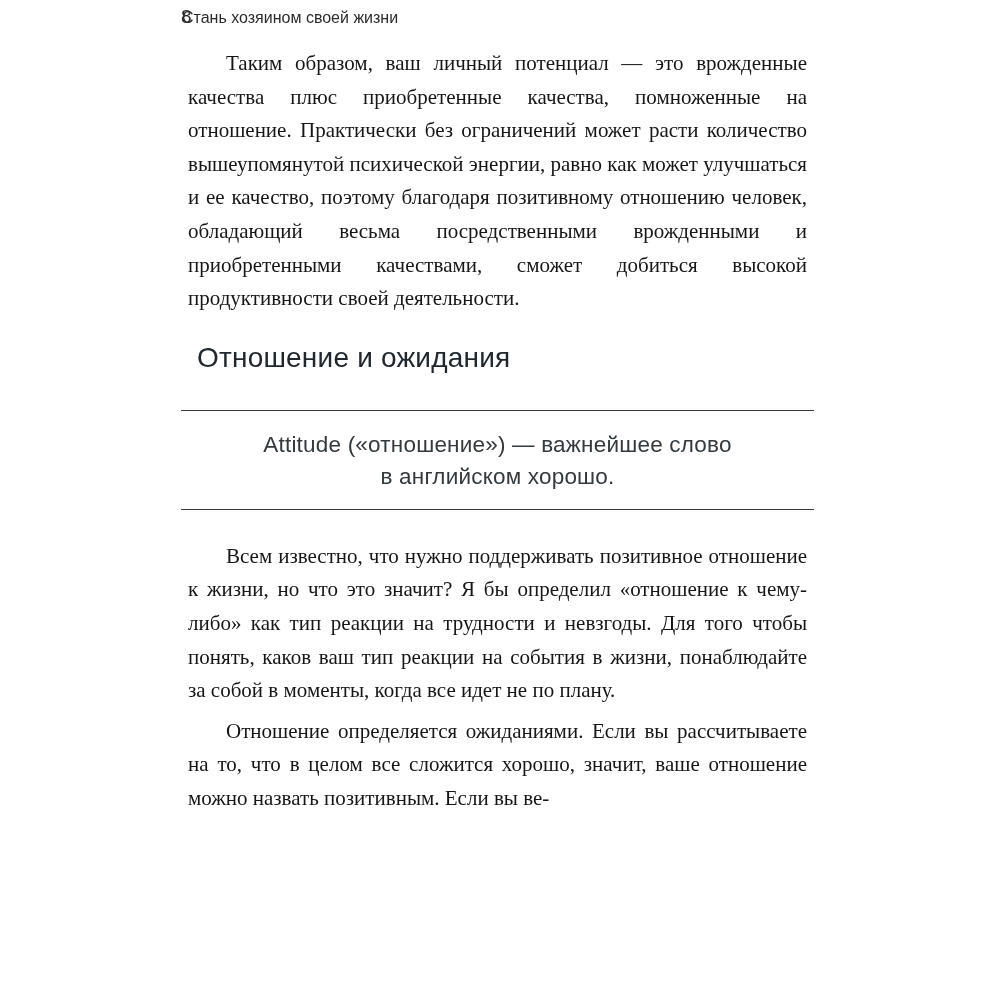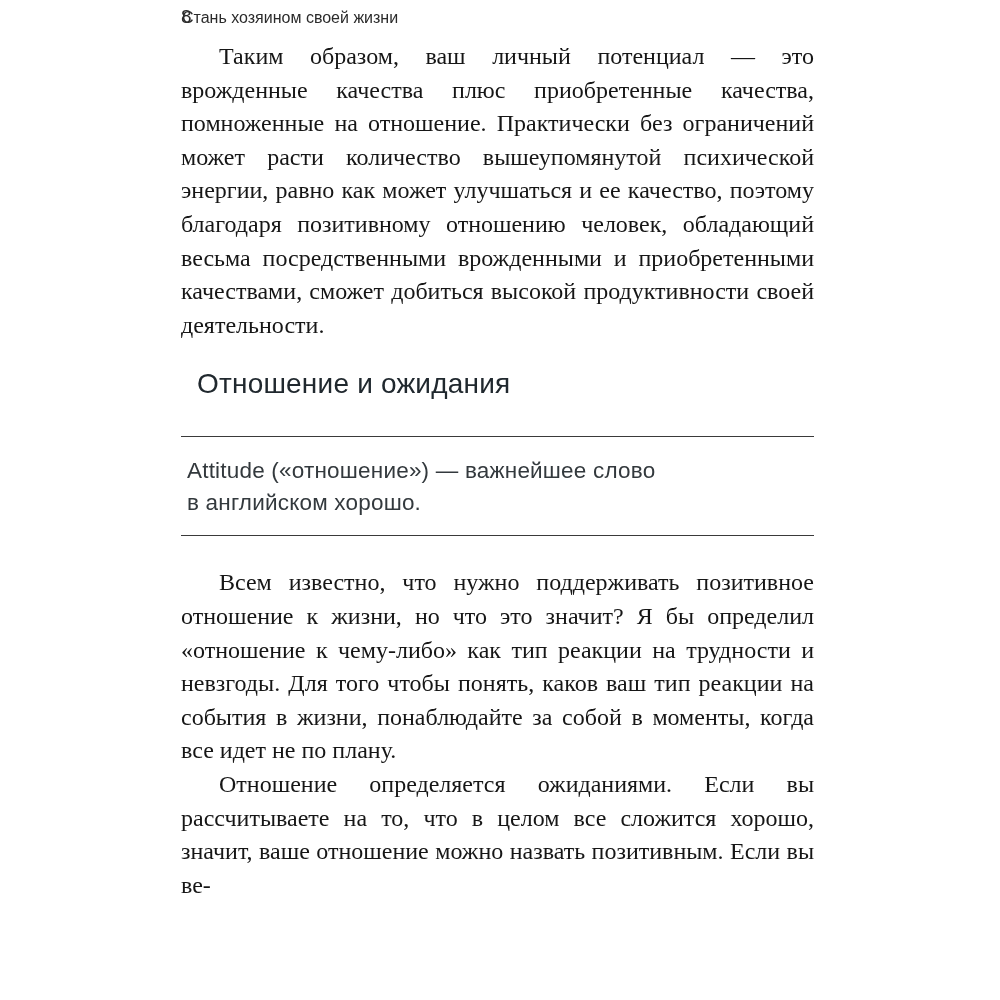--- a/index.html
+++ b/index.html
@@ -44,24 +44,24 @@
     flex: 1;
     text-align: left;
     padding-right: 186px;
     box-sizing: border-box;
   }
   .content {
     margin: 0 186px 0 181px;
   }
   p.body-text {
     font-family: "Liberation Serif", serif;
-    font-size: 24px;
+    font-size: 21px;
     line-height: 33.6px;
     text-align: justify;
-    margin: 0;
+    margin: 7px;
     color: #161616;
     hyphens: manual;
   }
   p.indent {
     text-indent: 38px;
   }
   .gap-after-para {
     margin-bottom: 30px;
   }
   h2.section-heading {
@@ -70,21 +70,21 @@
     font-weight: 400;
     color: #20282e;
     margin: 26px 0 14px 16px;
     letter-spacing: 0.2px;
   }
   .pullquote {
     margin: 36px 0 30px 0;
     border-top: 1.6px solid #3a3a3a;
     border-bottom: 1.6px solid #3a3a3a;
     padding: 18px 6px 16px 6px;
-    text-align: left;
+    text-align: center;
   }
   .pullquote-line {
     font-family: "Liberation Sans", sans-serif;
     font-size: 22.5px;
     line-height: 32px;
     color: #33393d;
     letter-spacing: 0.2px;
   }
   .tight {
     margin-top: 0;

